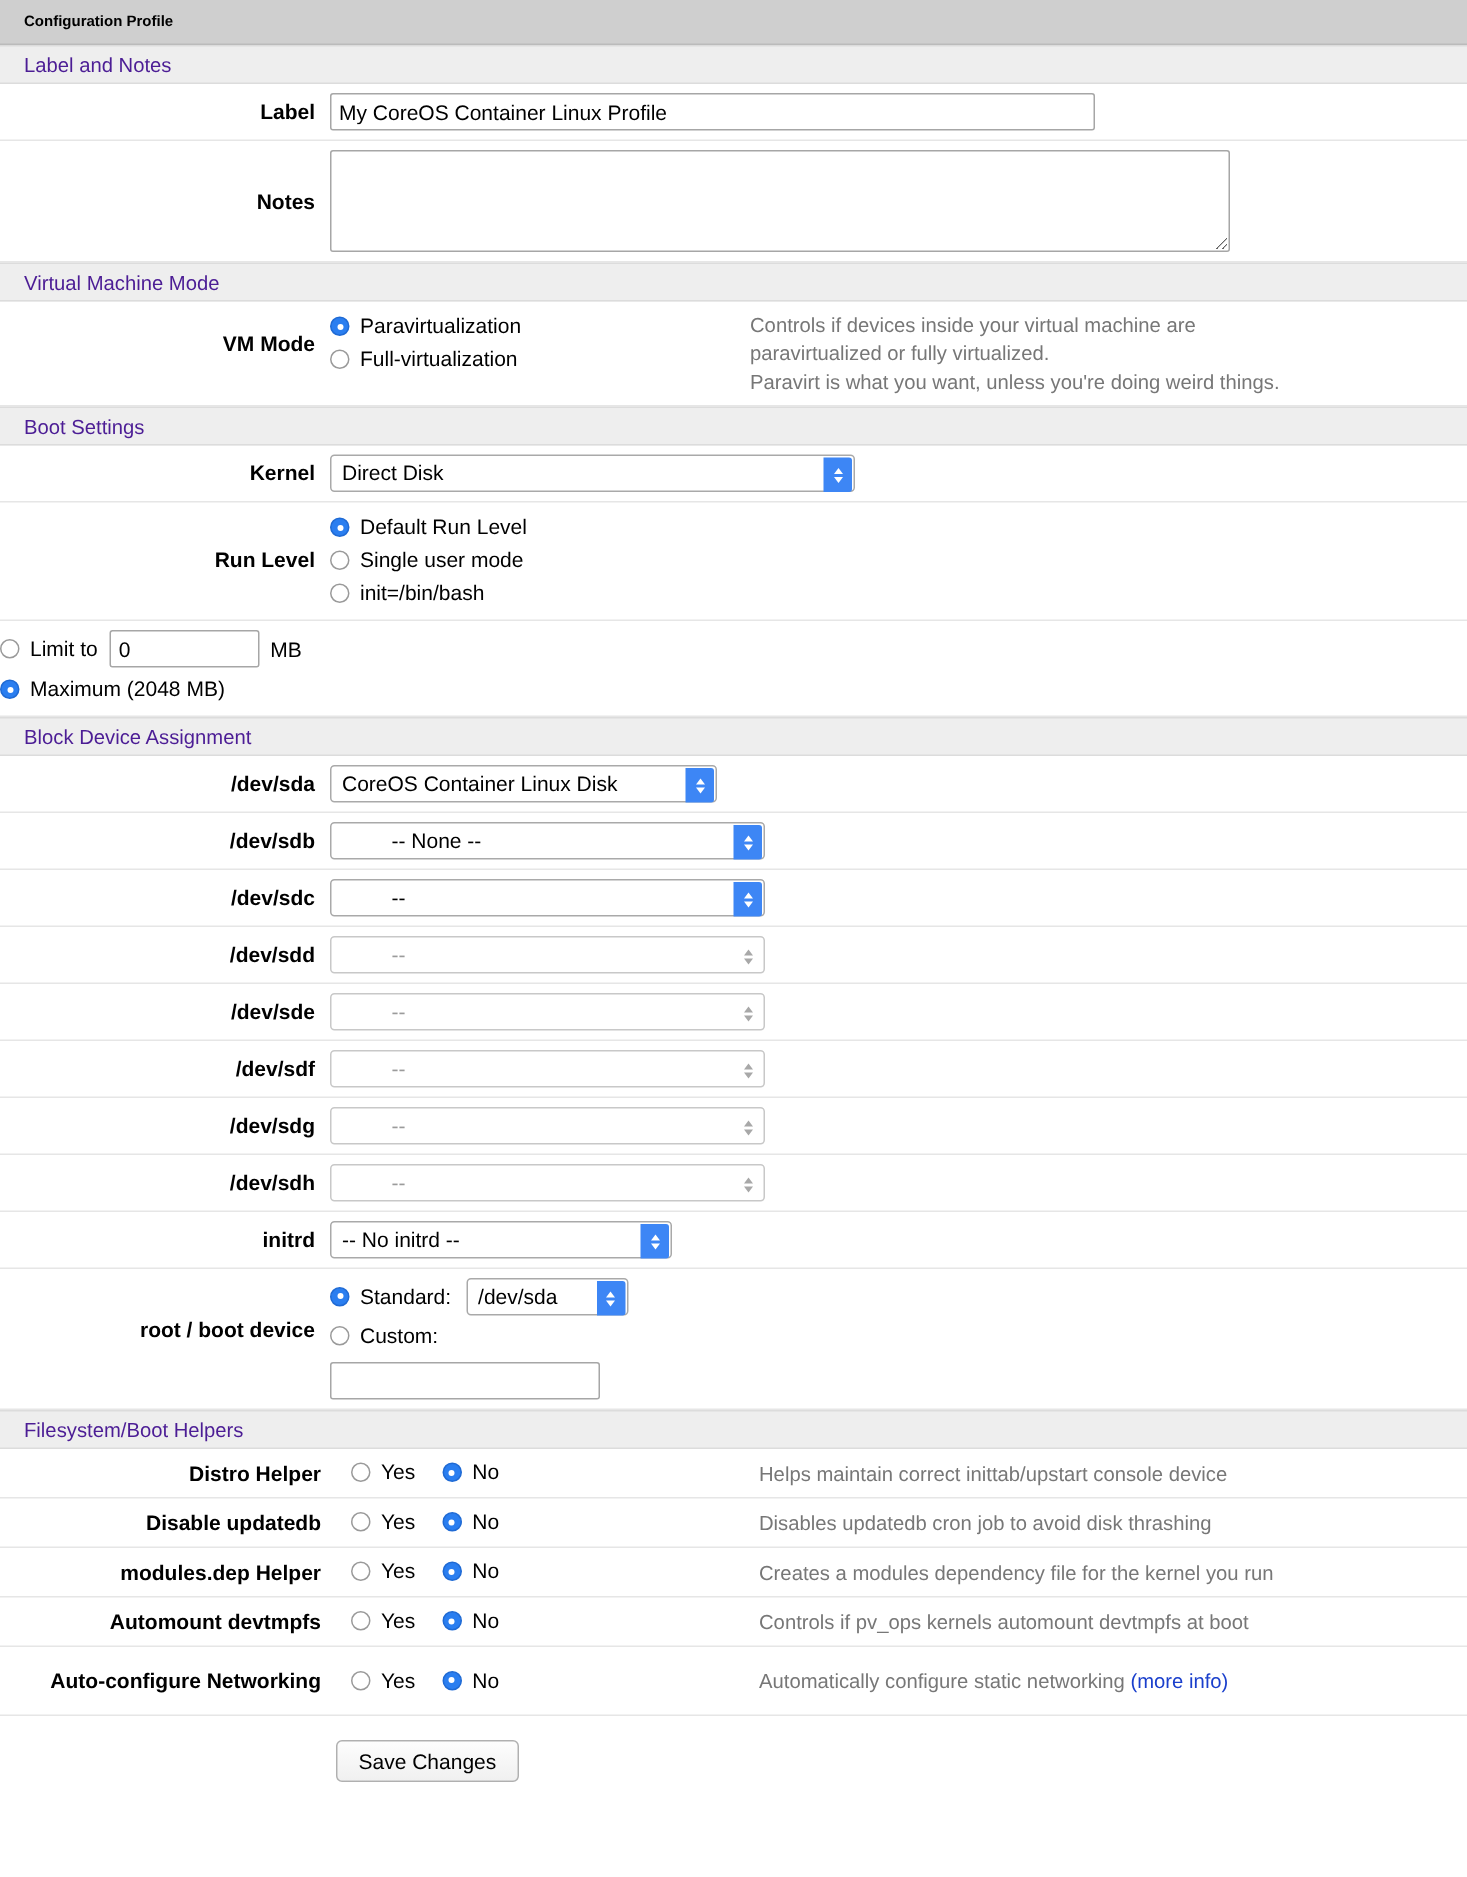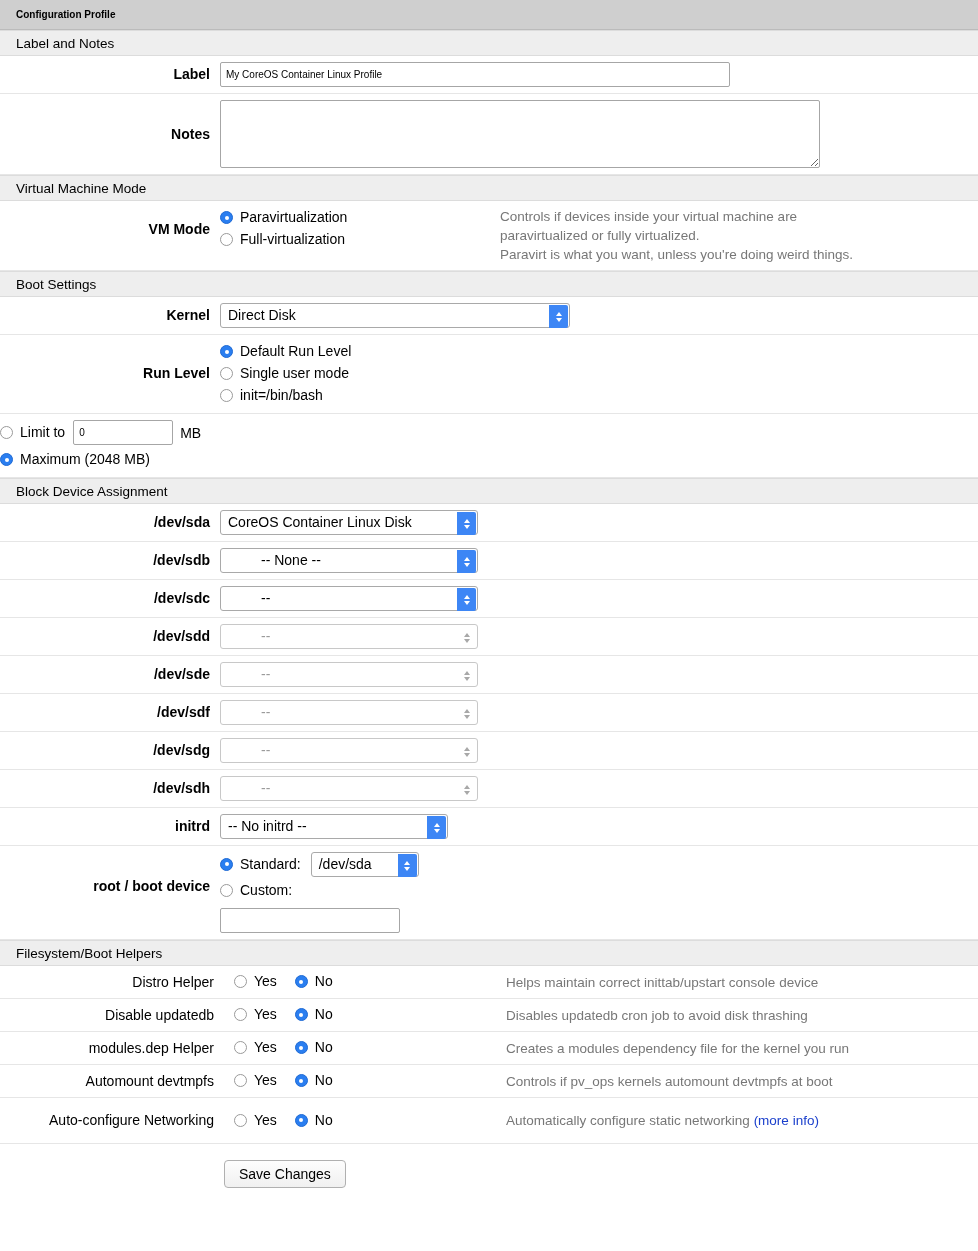--- a/index.html
+++ b/index.html
@@ -27,21 +27,21 @@
     line-height: 18px;
   }
   .section-header {
     background: #eeeeee;
     border-top: 1px solid #dcdcdc;
     border-bottom: 1px solid #dcdcdc;
     font-size: 13.5px;
     padding: 5px 0 5px 16px;
     height: 26px;
     line-height: 16px;
-    color: #000000;
+    color: #4c1d95;
   }
   
   .row {
     display: flex;
     align-items: flex-start;
     border-bottom: 1px solid #e6e6e6;
     min-height: 32px;
     padding: 6px 0;
   }
   .row-label {
@@ -64,21 +64,21 @@
     color: #777;
     font-size: 13.5px;
     line-height: 19px;
     padding-left: 0px;
     width: 470px;
     flex: 0 0 470px;
   }
   
   input[type="text"] {
     font-family: "Liberation Sans", sans-serif;
-    font-size: 10px;
+    font-size: 14px;
     padding: 3px 5px;
     border: 1px solid #a6a6a6;
     border-radius: 2px;
     background: #fff;
     height: 25px;
   }
   .label-input { width: 510px; }
   .notes-area {
     width: 600px;
     height: 68px;
@@ -158,38 +158,38 @@
   .select .arrow-box .dn { border-top: 4px solid #fff; }
   .select.disabled {
     color: #9b9b9b;
     border-color: #c8c8c8;
   }
   .select.disabled .arrow-box { background: transparent; }
   .select.disabled .arrow-box .up { border-bottom-color: #a8a8a8; }
   .select.disabled .arrow-box .dn { border-top-color: #a8a8a8; }
   .sel-kernel { width: 350px; }
   .sel-sda { width: 258px; }
-  .sel-dev { width: 258px; padding-left: 40px; }
+  .sel-dev { width: 290px; padding-left: 40px; }
   .sel-initrd { width: 228px; }
   .sel-std { width: 108px; }
   
   .btn {
     font-family: "Liberation Sans", sans-serif;
     font-size: 14px;
     padding: 5px 14px;
     border: 1px solid #b0b0b0;
     border-radius: 4px;
     background: linear-gradient(#fdfdfd, #f0f0f0);
     cursor: pointer;
   }
   .link { color: #1a3fcc; text-decoration: none; }
   .yesno { display: flex; align-items: center; width: 280px; flex: 0 0 280px; padding-left: 8px;}
   .yesno .radio-line { margin-right: 18px; }
   .fs-row { display: flex; align-items: center; border-bottom: 1px solid #e6e6e6; min-height: 33px; padding: 5px 0; }
-  .fs-label { width: 226px; flex: 0 0 226px; text-align: right; padding-right: 12px; font-weight: normal; font-size: 14px; line-height: 19px; padding-left: 24px;}
+  .fs-label { width: 226px; flex: 0 0 226px; text-align: right; padding-right: 12px; font-weight: bold; font-size: 14px; line-height: 19px; padding-left: 24px;}
   .save-wrap { padding: 16px 12px 22px 224px; }
   .mem-line { display: flex; align-items: center; justify-content: flex-end; }
   .mem-line .unit { margin-left: 7px; font-size: 14px; }
   .mb-line { display:flex; align-items:center; }
 </style>
 </head>
 <body>
 
 <div class="page">
 

